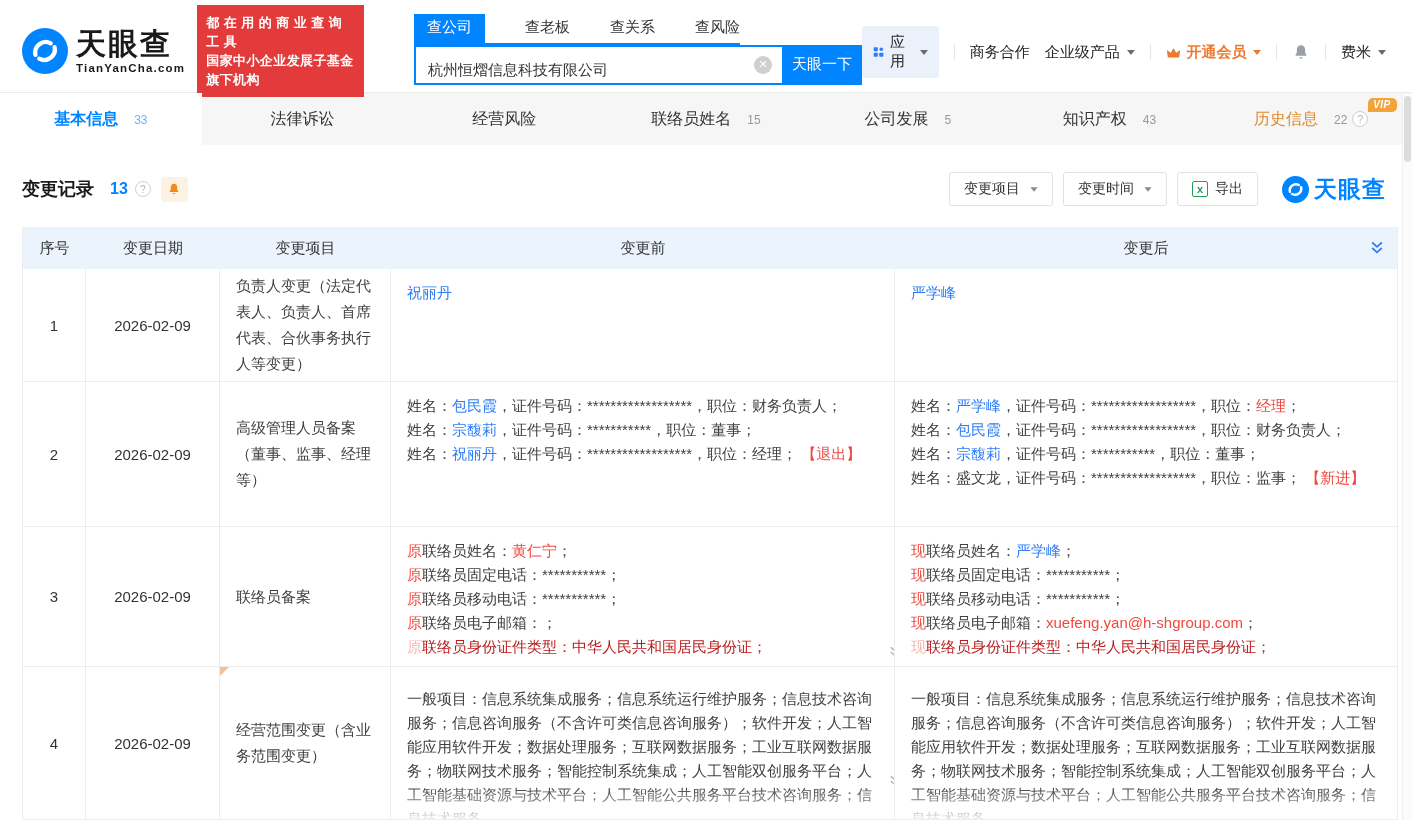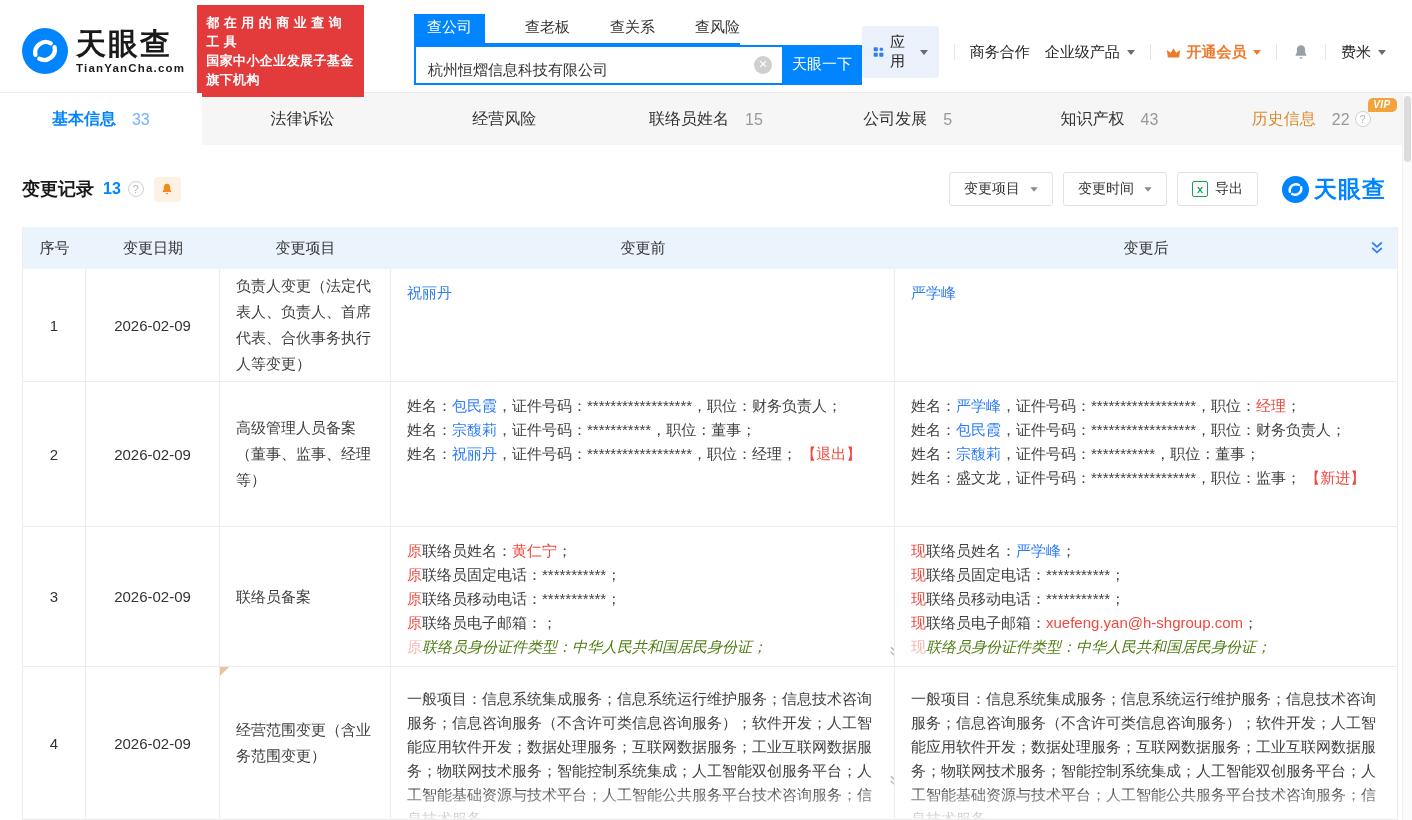--- a/index.html
+++ b/index.html
@@ -33,33 +33,33 @@
   .nav-item { cursor:pointer; display:flex; align-items:center; gap:4px; white-space:nowrap; }
   .nav-vip { color:#ED7B2F; font-weight:bold; }
   .caret { width:0; height:0; border-left:4.5px solid transparent; border-right:4.5px solid transparent;
     border-top:5px solid #6B6B6B; display:inline-block; margin-left:3px; }
   .caret.orange { border-top-color:#ED7B2F; }
   .nav-sep { width:1px; height:16px; background:#E5E5E5; }
 
   
   .tabbar { height:52px; display:flex; background:#F6F6F6; }
   .tab { flex:1; display:flex; align-items:center; justify-content:center; font-size:16px; color:#333; cursor:pointer; position:relative; }
-  .tab .cnt { font-size:16px; color:#999; margin-left:16px; margin-top:2px; }
+  .tab .cnt { font-size:12px; color:#999; margin-left:16px; margin-top:2px; }
   .tab.active { background:#fff; color:#0084FF; font-weight:bold; }
   .tab.active .cnt { color:#6FB1FF; font-weight:normal; }
   .tab.history { color:#DD8A2D; }
   .qmark { width:16px; height:16px; border-radius:50%; border:1px solid #D0D0D0; color:#B5B5B5; font-size:11px;
     display:inline-flex; align-items:center; justify-content:center; margin-left:5px; cursor:pointer; background:#fff;}
   .vip-badge { position:absolute; top:5px; left:calc(50% + 26px); background:#F2A33C; color:#fff;
     font-size:10px; font-style:italic; font-weight:bold; padding:1px 6px 2px 5px; border-radius:5px 5px 5px 0; letter-spacing:0.5px;margin-left:31px;}
 
   
   .section-head { margin:26px 26px 0 22px; display:flex; align-items:center; height:36px; }
   .section-title { font-size:18px; font-weight:bold; color:#1A1A1A; }
-  .section-count { font-size:16px; font-weight:bold; color:#0084FF; margin-left:9px; }
+  .section-count { font-size:16px; font-weight:bold; color:#0084FF; margin-left:16px; }
   .section-head .qmark { margin-left:7px; }
   .bell-chip { width:27px; height:25px; background:#FDF1E3; border-radius:4px; margin-left:10px;
     display:flex; align-items:center; justify-content:center; cursor:pointer; }
   .head-actions { margin-left:auto; display:flex; align-items:center; gap:10px; }
   .flt-btn { height:34px; background:#fff; border:1px solid #E2E2E2; border-radius:3px; padding:0 14px;
     font-size:14px; color:#333; display:flex; align-items:center; gap:7px; cursor:pointer; font-family:inherit; }
   .flt-btn .caret { border-top-color:#8A8A8A; transform:scale(0.9); }
   .xls-icon { width:16px; height:16px; border:1.5px solid #1E9E5A; border-radius:2px; color:#1E9E5A;
     font-size:11px; font-weight:bold; display:flex; align-items:center; justify-content:center; background:#fff; }
   .watermark { display:flex; align-items:center; gap:5px; margin-left:14px; }
@@ -82,21 +82,21 @@
   .c-rich { padding:12px 16px; font-size:15px; line-height:24px; color:#404040; position:relative; overflow:hidden; }
   .trow > .c-before { border-right:1px solid #ECECEC; }
   .r1 { height:113px; }
   .r2 { height:145px; }
   .r3 { height:140px; }
   .r4 { height:153px; }
   .r4 .c-rich { padding-top:20px; }
   .seg-link { color:#2F7DF6; cursor:pointer; }
   .seg-red { color:#F0483E; }
   .seg-redfade { color:#F6B8B3; }
-  .seg-gray { color:#4d7c0f;font-style:italic; }
+  .seg-gray { color:#b91c1c; }
   .collapse-icon { position:absolute; right:12px; top:13px; cursor:pointer; }
   .expand-icon { position:absolute; cursor:pointer; z-index:3; }
   .r3 .expand-icon { right:-8px; bottom:0px; }
   .r4 .expand-icon { right:-8px; bottom:24px; }
   .fade-cell::after { content:""; position:absolute; left:0; right:0; bottom:0; height:32px;
     background:linear-gradient(rgba(255,255,255,0), rgba(255,255,255,0.88)); pointer-events:none; }
   .corner-marker { position:absolute; top:0; left:0; width:0; height:0;
     border-top:9px solid #F0C29B; border-right:9px solid transparent; }
 
   

